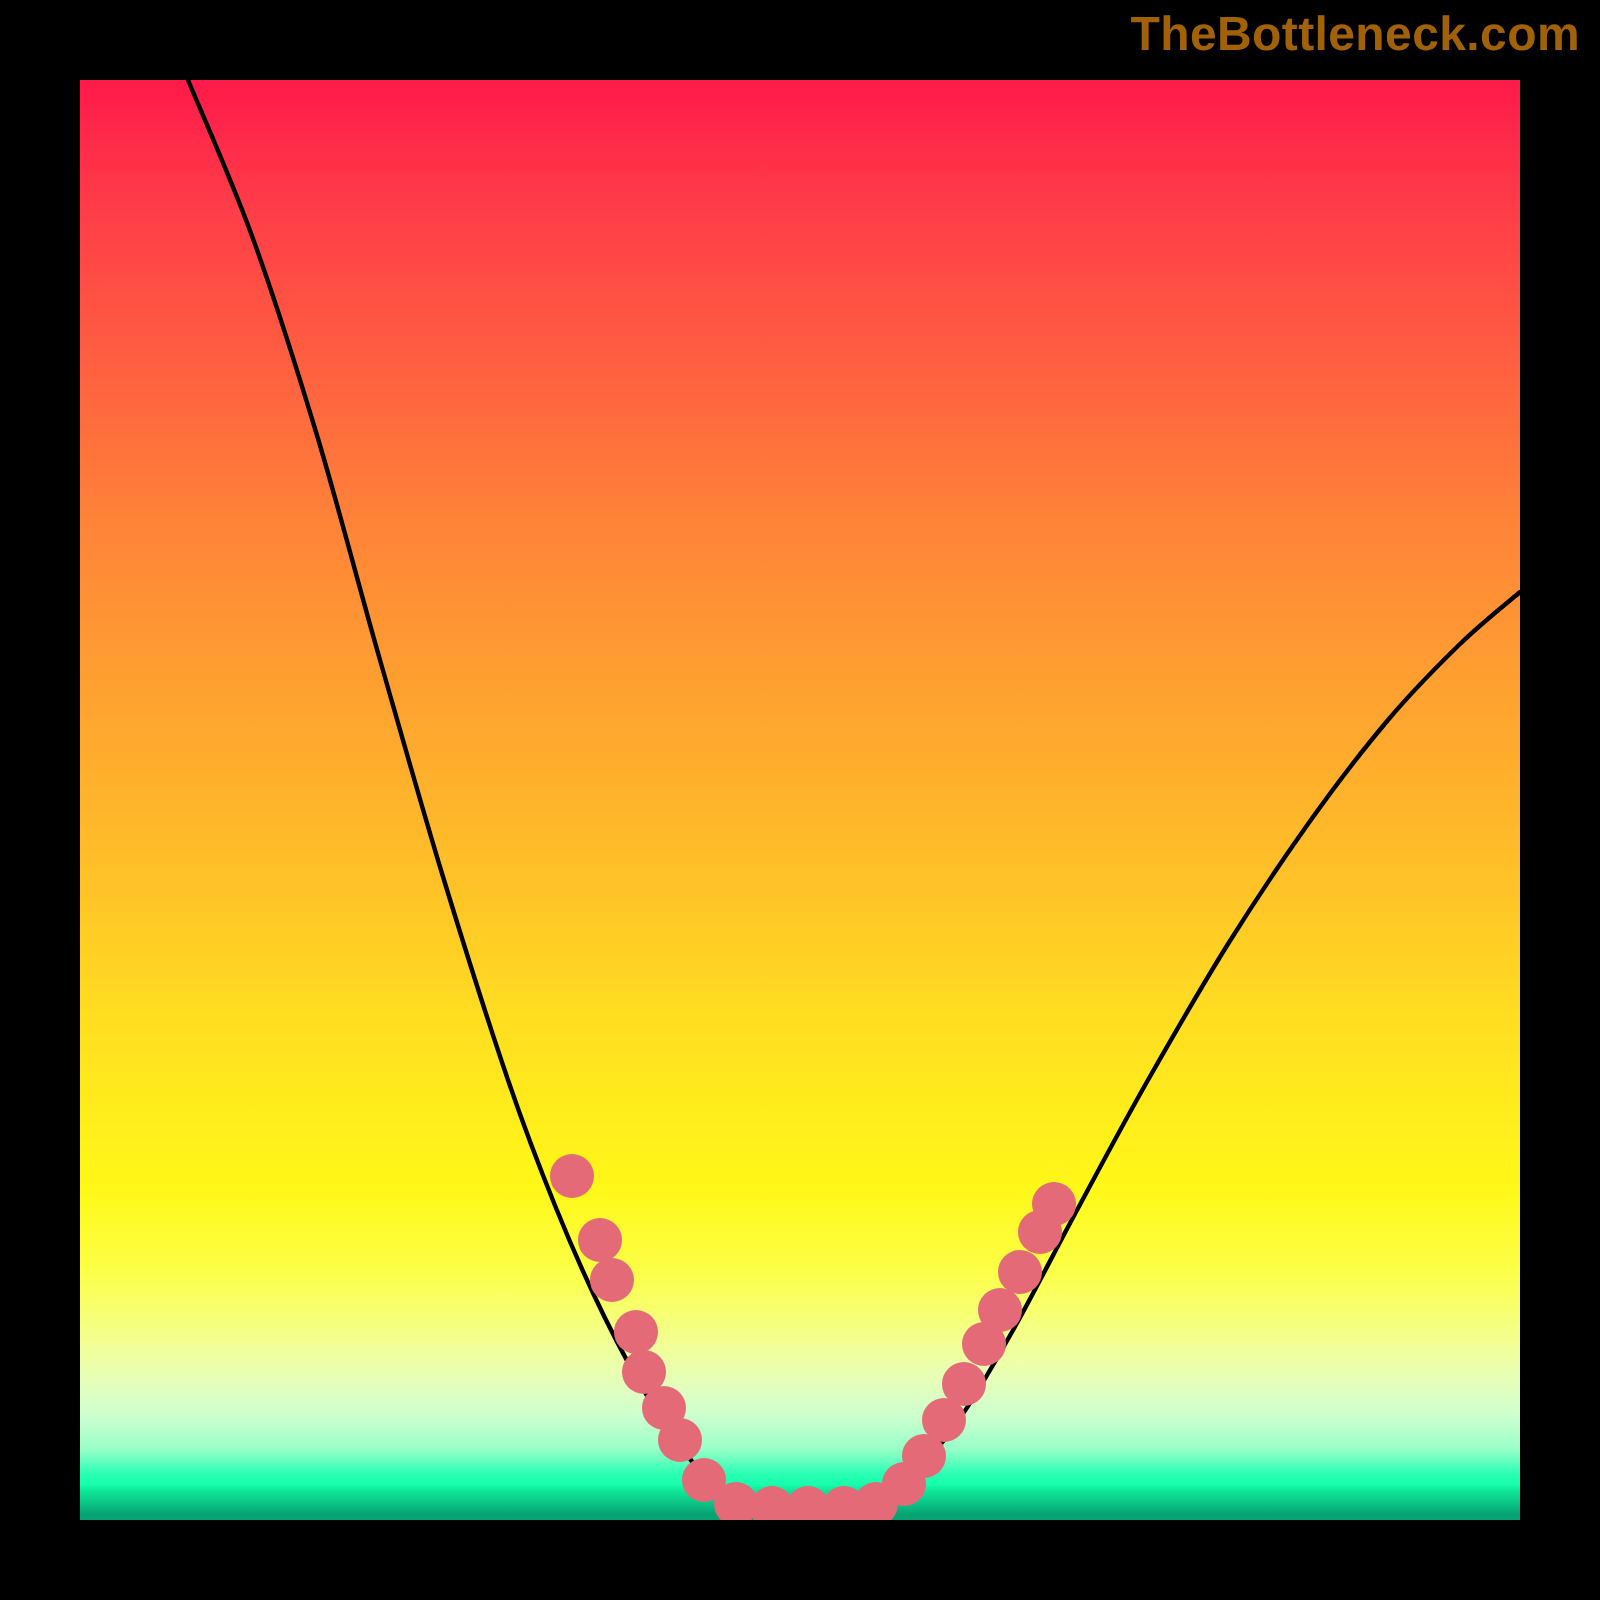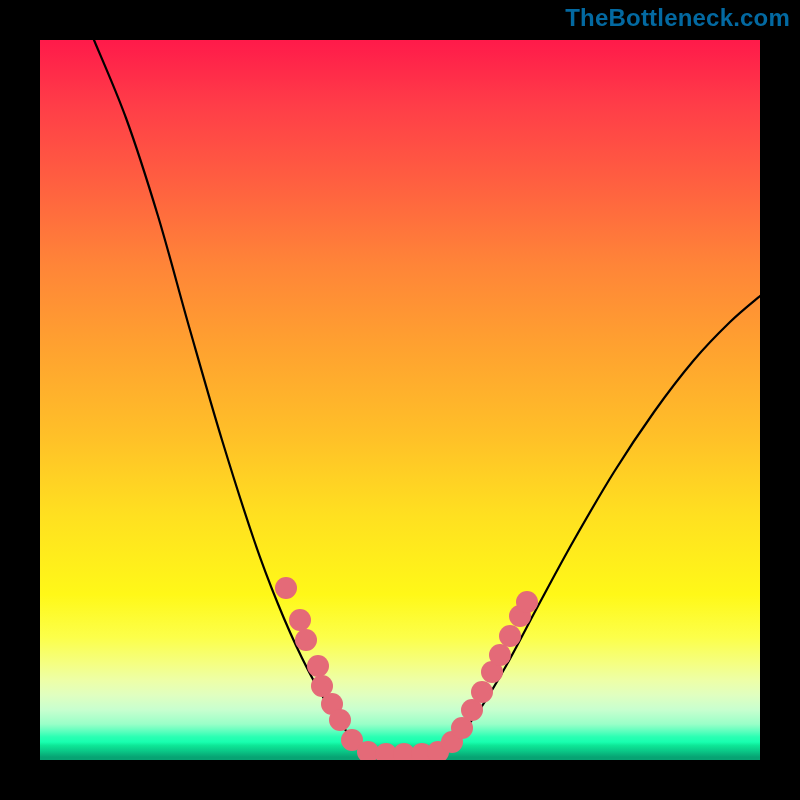--- a/index.html
+++ b/index.html
@@ -56,21 +56,21 @@
     position: absolute;
     inset: 0;
   }
   .watermark {
     position: absolute;
     top: 4px;
     right: 10px;
     font-family: Arial, Helvetica, sans-serif;
     font-size: 24px;
     font-weight: 600;
-    color: #0369a1;
+    color: #a16207;
     letter-spacing: 0.2px;
     user-select: none;
   }
 </style>
 </head>
 <body>
 
 <div class="outer">
   <div class="watermark">TheBottleneck.com</div>
   <div class="plot-area">

